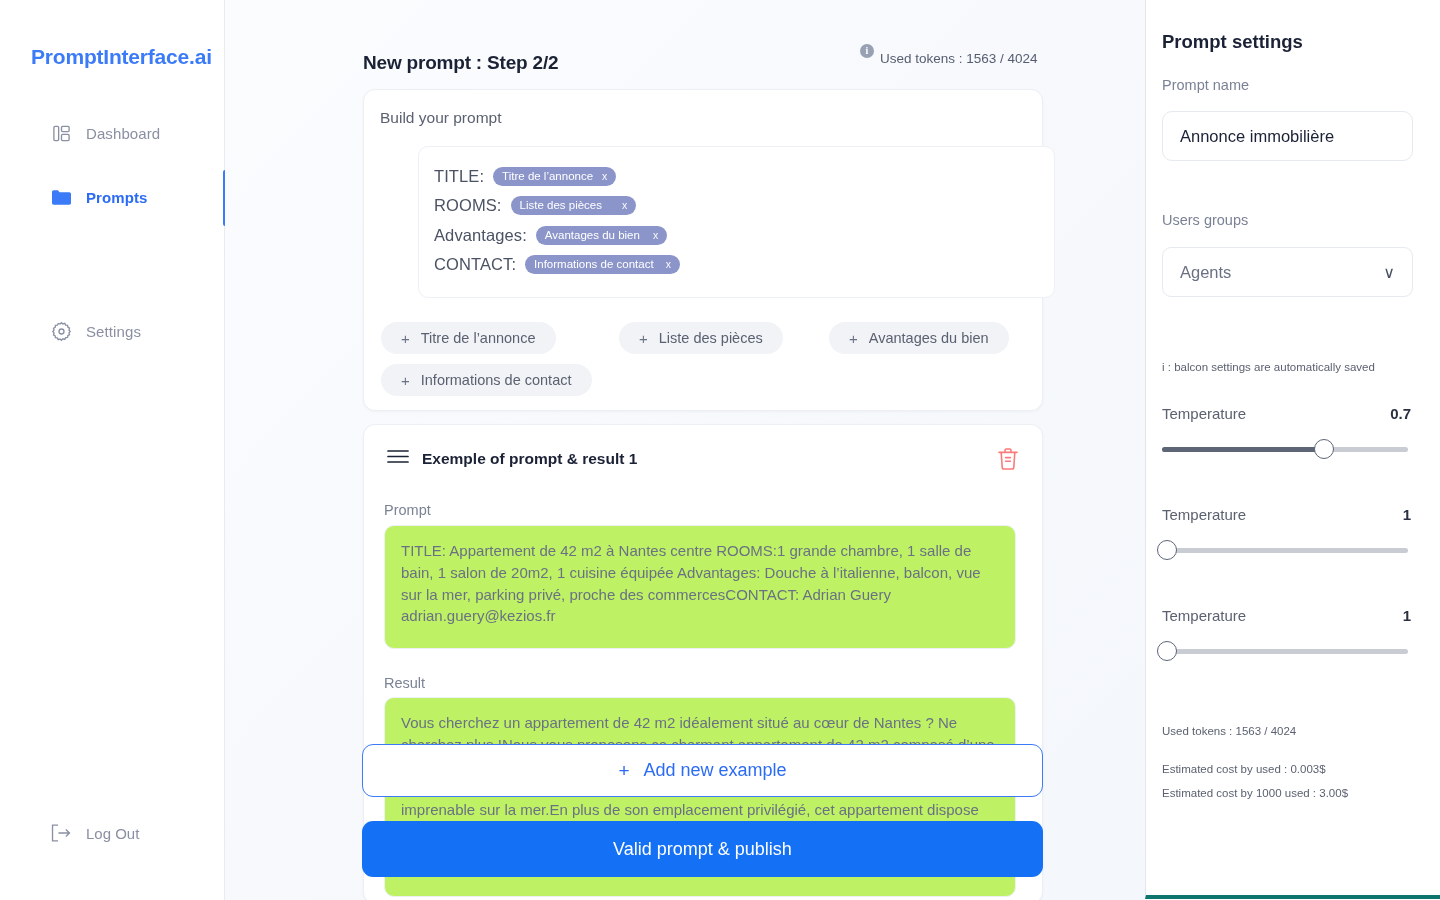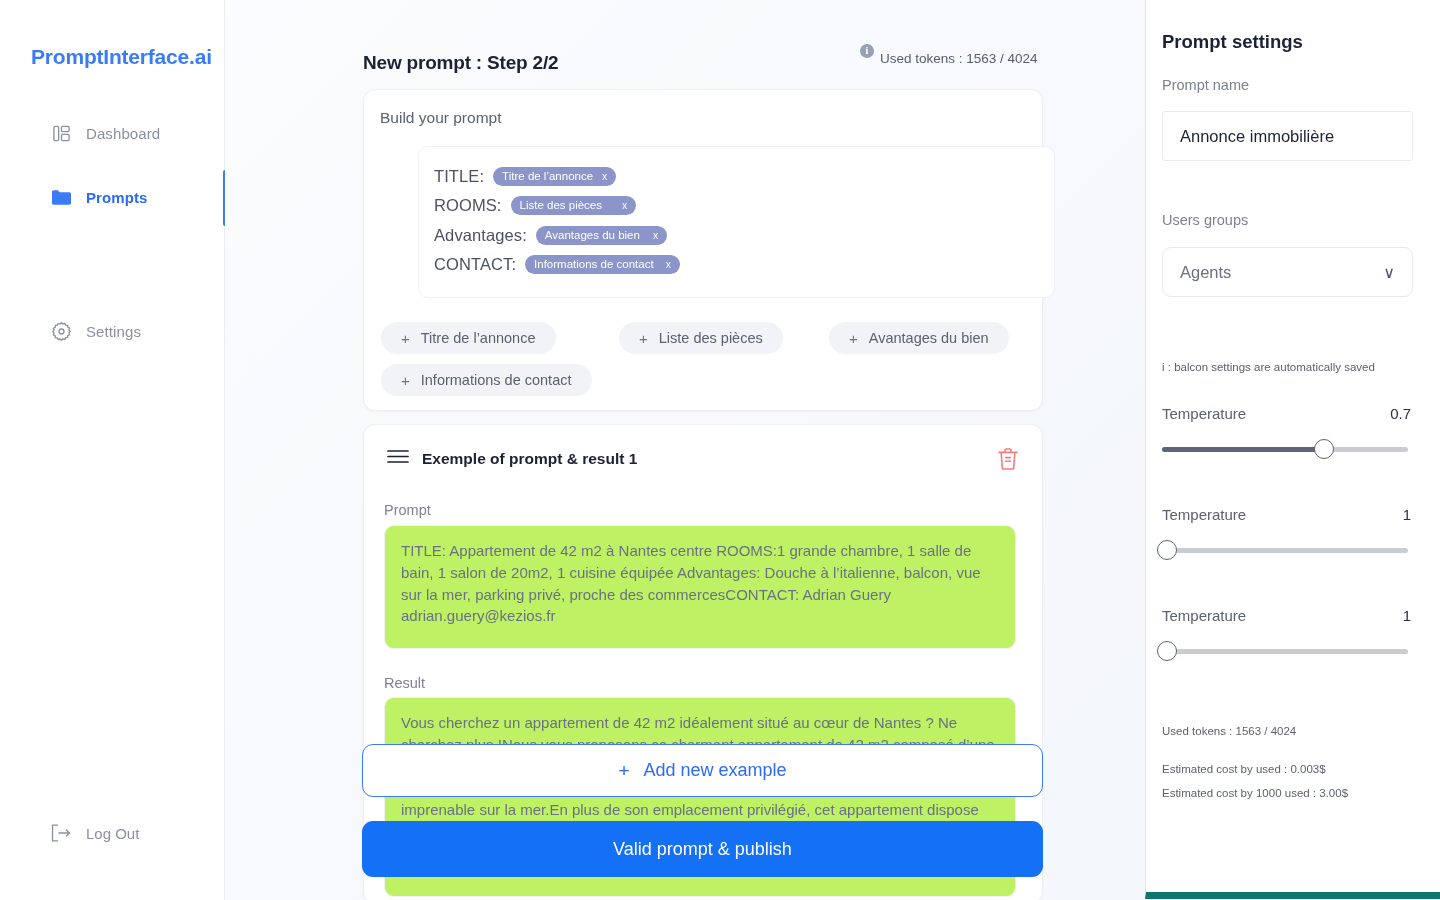--- a/index.html
+++ b/index.html
@@ -118,42 +118,42 @@
     position: absolute; left: 362px; top: 821px; width: 681px; height: 56px;
     background: #1471f5; border-radius: 11px; color: #ffffff;
     display: flex; align-items: center; justify-content: center;
     font-size: 18px; cursor: pointer; z-index: 20;
   }
 
   
   #right-panel {
     position: absolute; left: 1145px; top: 0; width: 295px; height: 899px;
     background: #ffffff; border: 1px solid #e3e5ea; border-top: none;
-    border-right: none; border-bottom: 7px solid #0f766e;
+    border-right: none; border-bottom: 4px solid #0f766e;
   }
   #rp-title { position: absolute; left: 16px; top: 31px; font-size: 18.5px; font-weight: bold; color: #1b2236; }
   .rp-label { position: absolute; left: 16px; font-size: 14.5px; color: #7a8294; }
   .rp-input {
     position: absolute; left: 16px; width: 251px; height: 50px;
-    border: 1px solid #e6e9ee; border-radius: 3px; background: #fff;
+    border: 1px solid #e6e9ee; border-radius: 10px; background: #fff;
     display: flex; align-items: center; padding: 0 17px;
     font-size: 16.5px; color: #1b2236;
   }
   .rp-select {
     position: absolute; left: 16px; width: 251px; height: 50px;
     border: 1px solid #e6e9ee; border-radius: 9px; background: #fff;
     display: flex; align-items: center; justify-content: space-between;
     padding: 0 17px; font-size: 16.5px; color: #6a7184; cursor: pointer;
   }
   .rp-select .chev { font-size: 16px; color: #4b5263; }
   #rp-note { position: absolute; left: 16px; top: 361px; font-size: 11.5px; color: #5b6170; }
 
   .slider-group { position: absolute; left: 0; width: 295px; }
   .slider-name { position: absolute; left: 16px; font-size: 15px; color: #5b6170; }
-  .slider-value { position: absolute; right: 30px; font-size: 15px; color: #2a3040; text-align: right; }
+  .slider-value { position: absolute; right: 30px; font-size: 15px; color: #2a3040; text-align: right; font-weight: bold; }
   .slider-track {
     position: absolute; left: 16px; width: 246px; height: 5px;
     background: #c9ccd3; border-radius: 3px;
   }
   .slider-fill { position: absolute; left: 0; top: 0; height: 5px; background: #5d6577; border-radius: 3px; }
   .slider-knob {
     position: absolute; width: 20px; height: 20px; border-radius: 50%;
     background: #ffffff; border: 1px solid #5d6577; top: -8px; cursor: pointer;
   }
   .rp-stat { position: absolute; left: 16px; font-size: 11.5px; color: #5b6170; }

